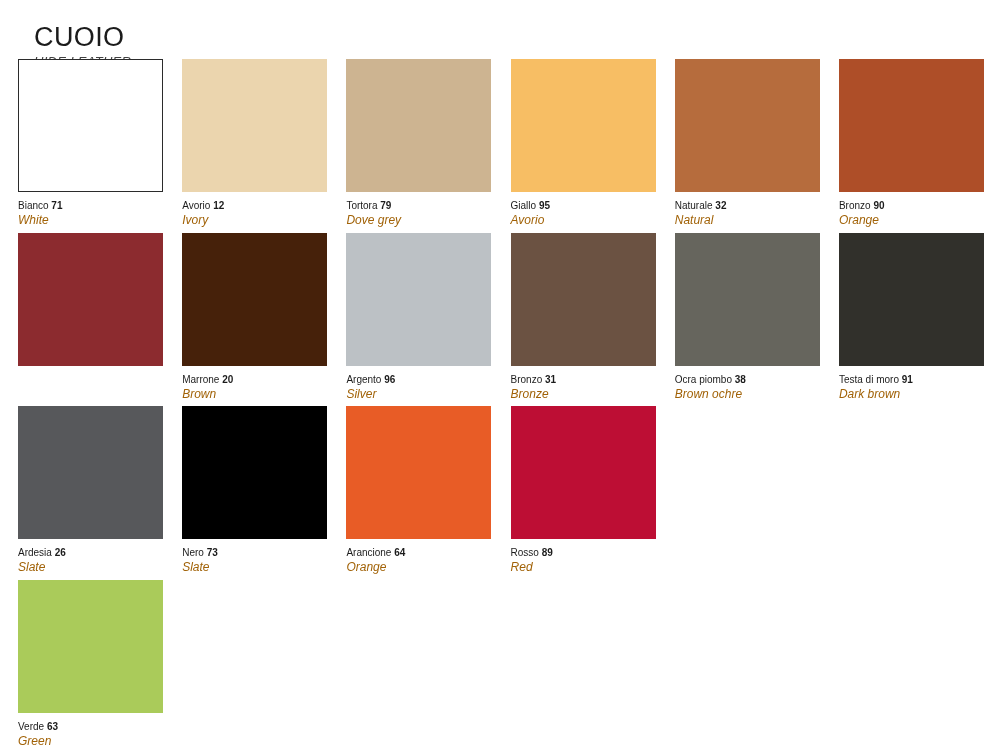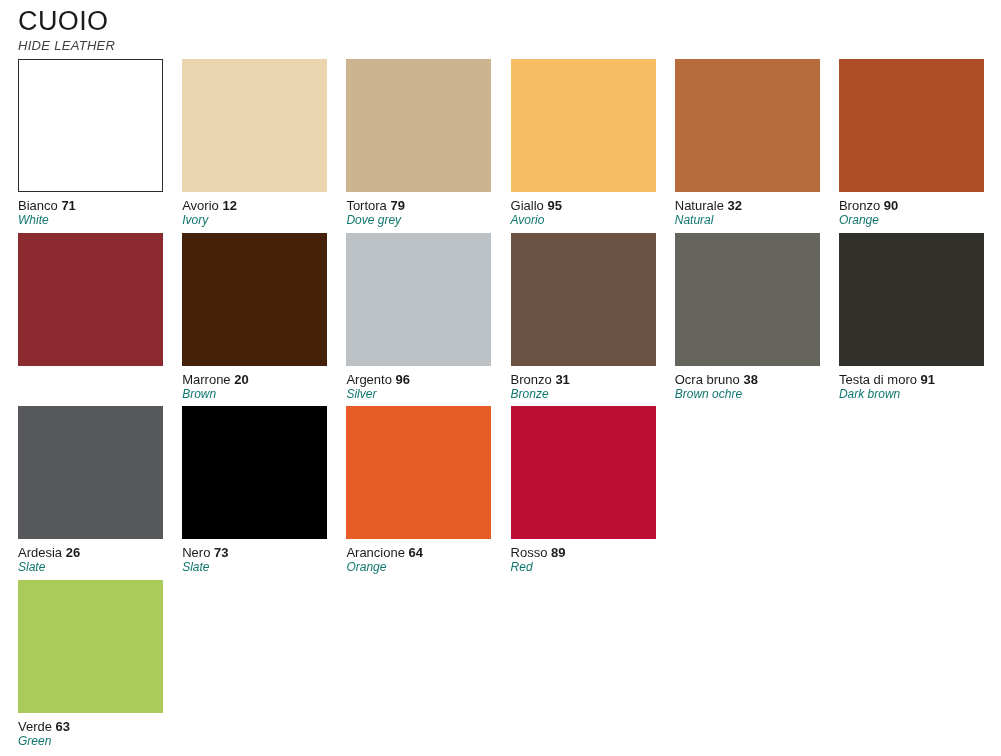--- a/index.html
+++ b/index.html
@@ -11,21 +11,21 @@
   body {
     width: 1001px;
     height: 756px;
     font-family: "Liberation Sans", sans-serif;
     overflow: hidden;
   }
   .page {
     position: relative;
     width: 1001px;
     height: 756px;
-    padding: 0;
+    padding: 16px;
   }
   .header {
     padding: 6px 0 0 18px;
   }
   .title {
     font-family: "Liberation Sans", sans-serif;
     font-size: 27px;
     font-weight: 400;
     letter-spacing: 0.4px;
     color: #1b1b1b;
@@ -65,32 +65,32 @@
     height: 133px;
     display: block;
   }
   .swatch.bordered {
     border: 1px solid #2b2b2b;
   }
   .caption {
     padding-top: 6px;
   }
   .name-line {
-    font-size: 13px;
+    font-size: 10px;
     color: #1b1b1b;
     line-height: 15px;
     white-space: nowrap;
   }
   .name-line .code {
     font-weight: bold;
   }
   .en-line {
     font-size: 12px;
     font-style: italic;
-    color: #0f766e;
+    color: #a16207;
     line-height: 15px;
     white-space: nowrap;
   }
 </style>
 </head>
 <body>
 
 <div class="page">
 
   <div class="header">
@@ -164,21 +164,21 @@
         <div class="cell">
           <div class="swatch" style="background: rgb(107, 82, 66);"></div>
           <div class="caption">
             <div class="name-line"><span>Bronzo</span> <span class="code">31</span></div>
             <div class="en-line">Bronze</div>
           </div>
         </div>
         <div class="cell">
           <div class="swatch" style="background: rgb(102, 101, 93);"></div>
           <div class="caption">
-            <div class="name-line"><span>Ocra bruno</span> <span class="code">38</span></div>
+            <div class="name-line"><span>Ocra piombo</span> <span class="code">38</span></div>
             <div class="en-line">Brown ochre</div>
           </div>
         </div>
         <div class="cell">
           <div class="swatch" style="background: rgb(49, 48, 43);"></div>
           <div class="caption">
             <div class="name-line"><span>Testa di moro</span> <span class="code">91</span></div>
             <div class="en-line">Dark brown</div>
           </div>
         </div>

